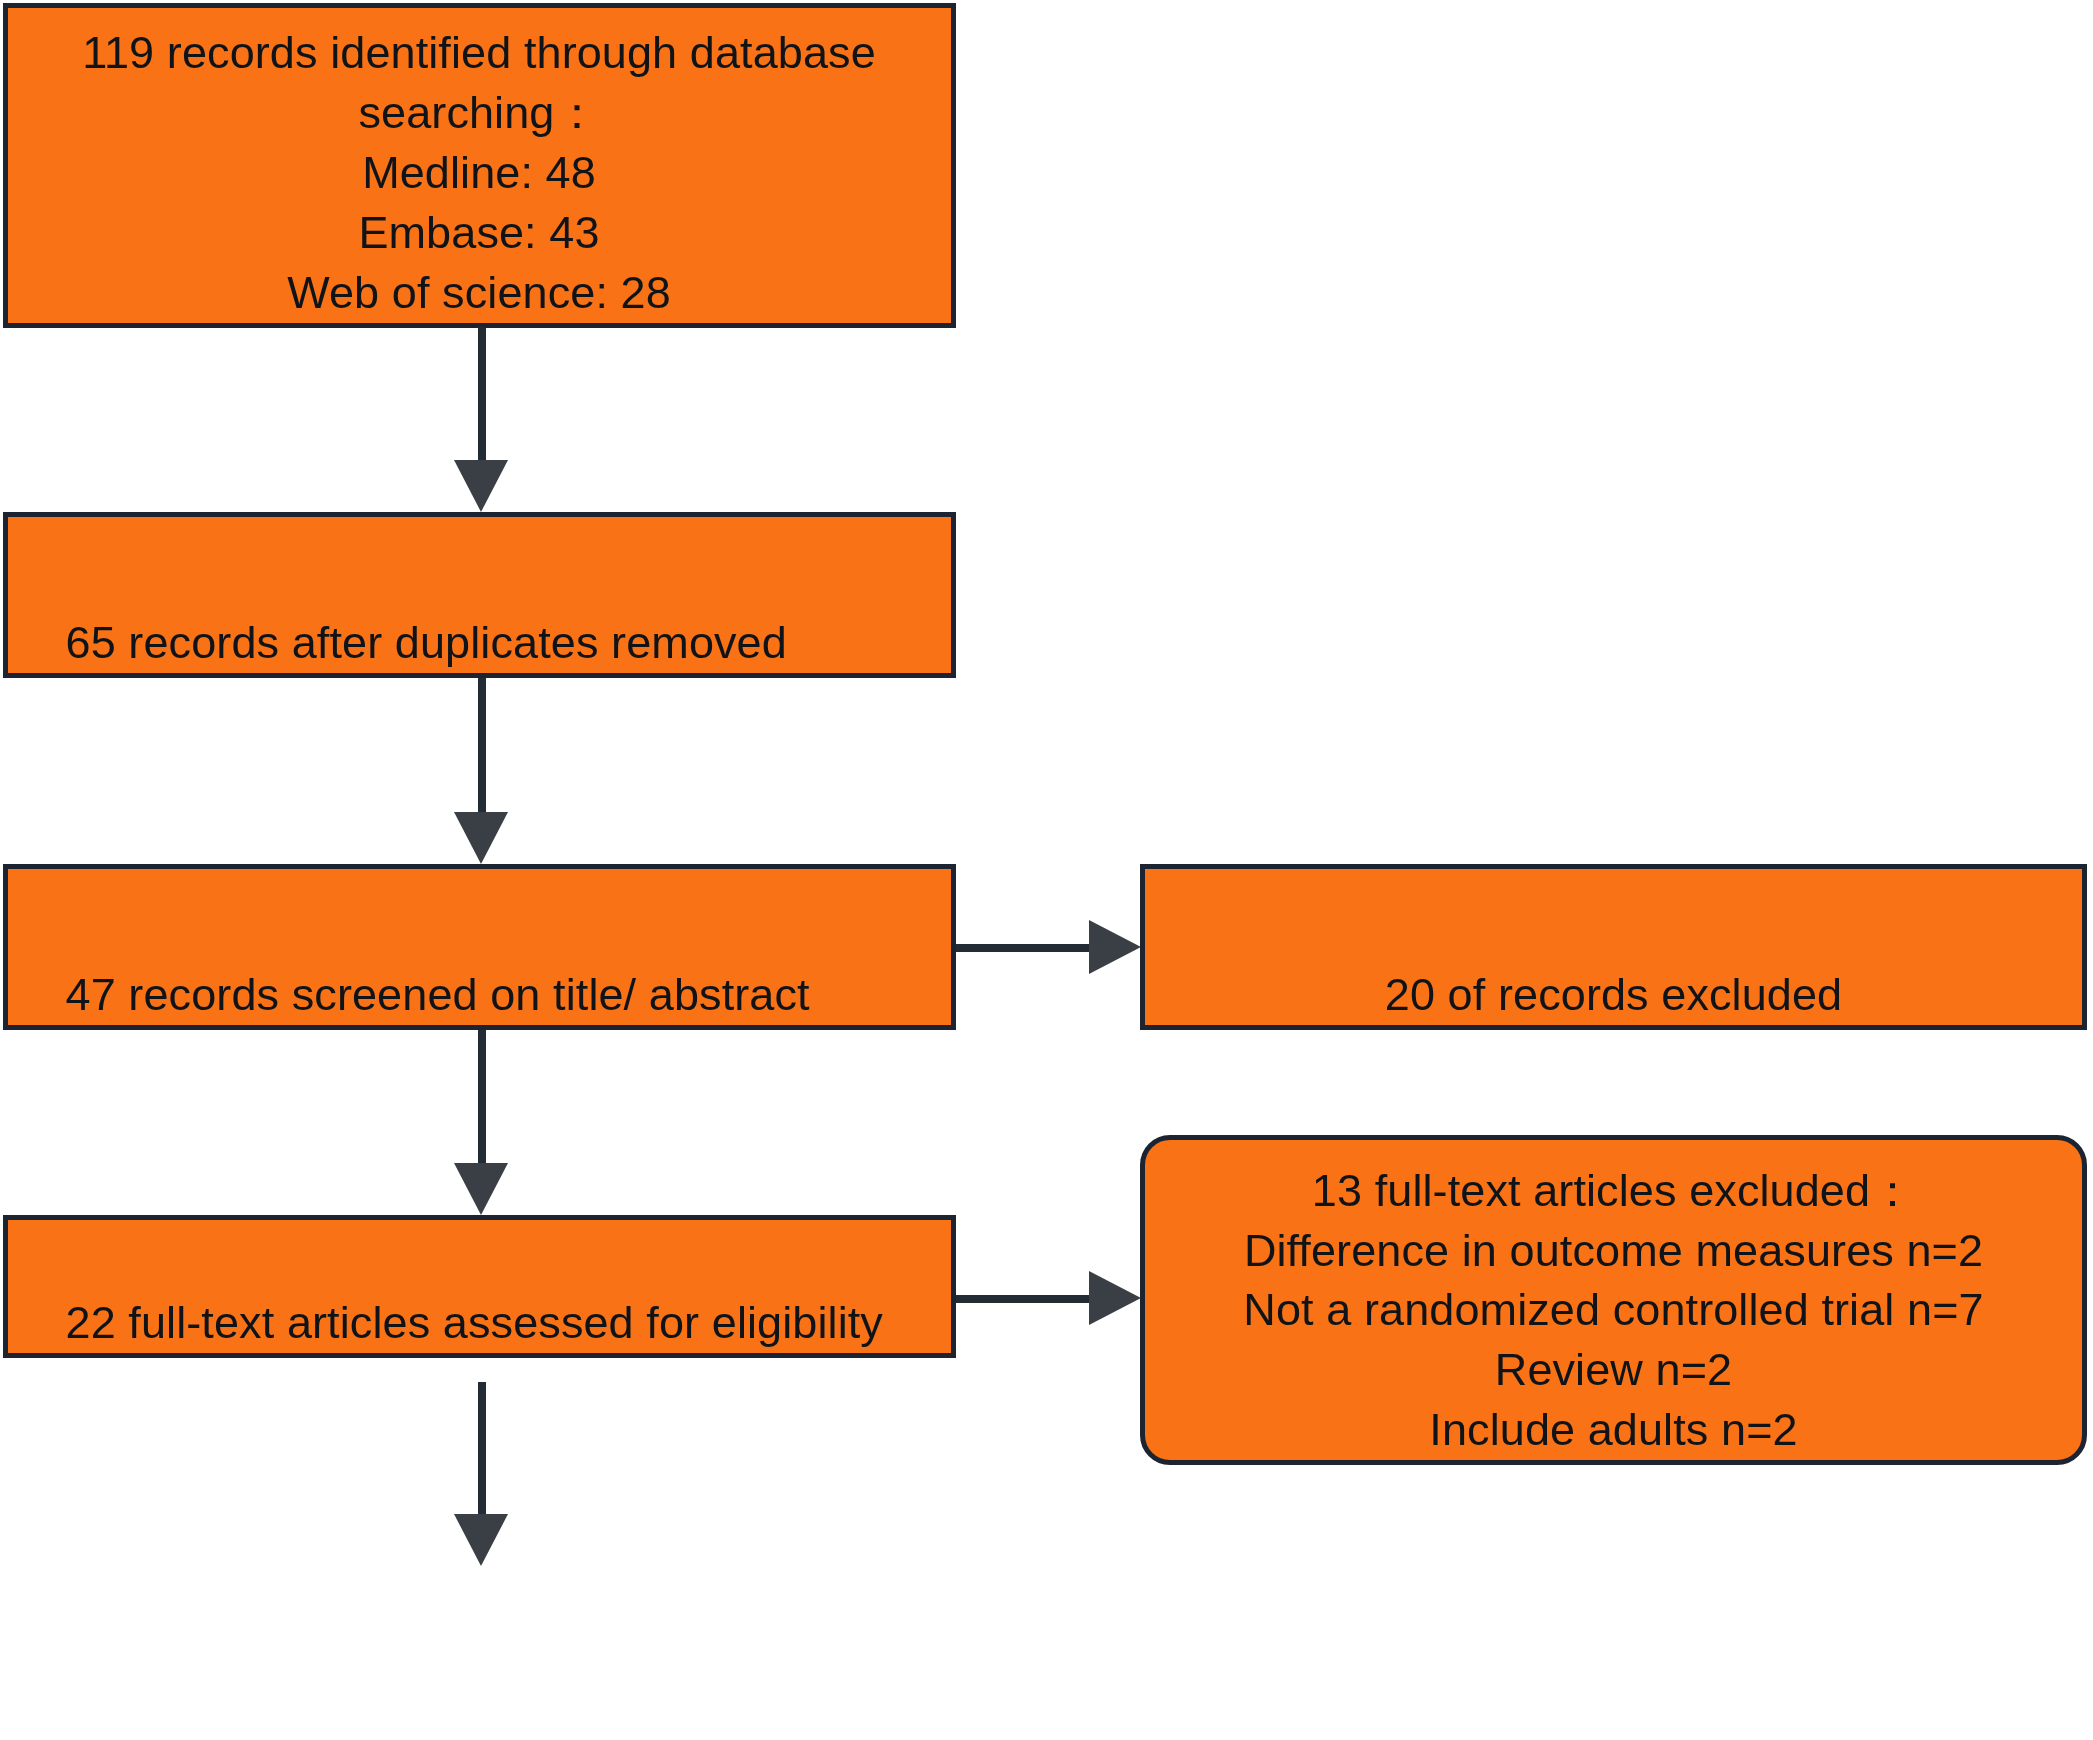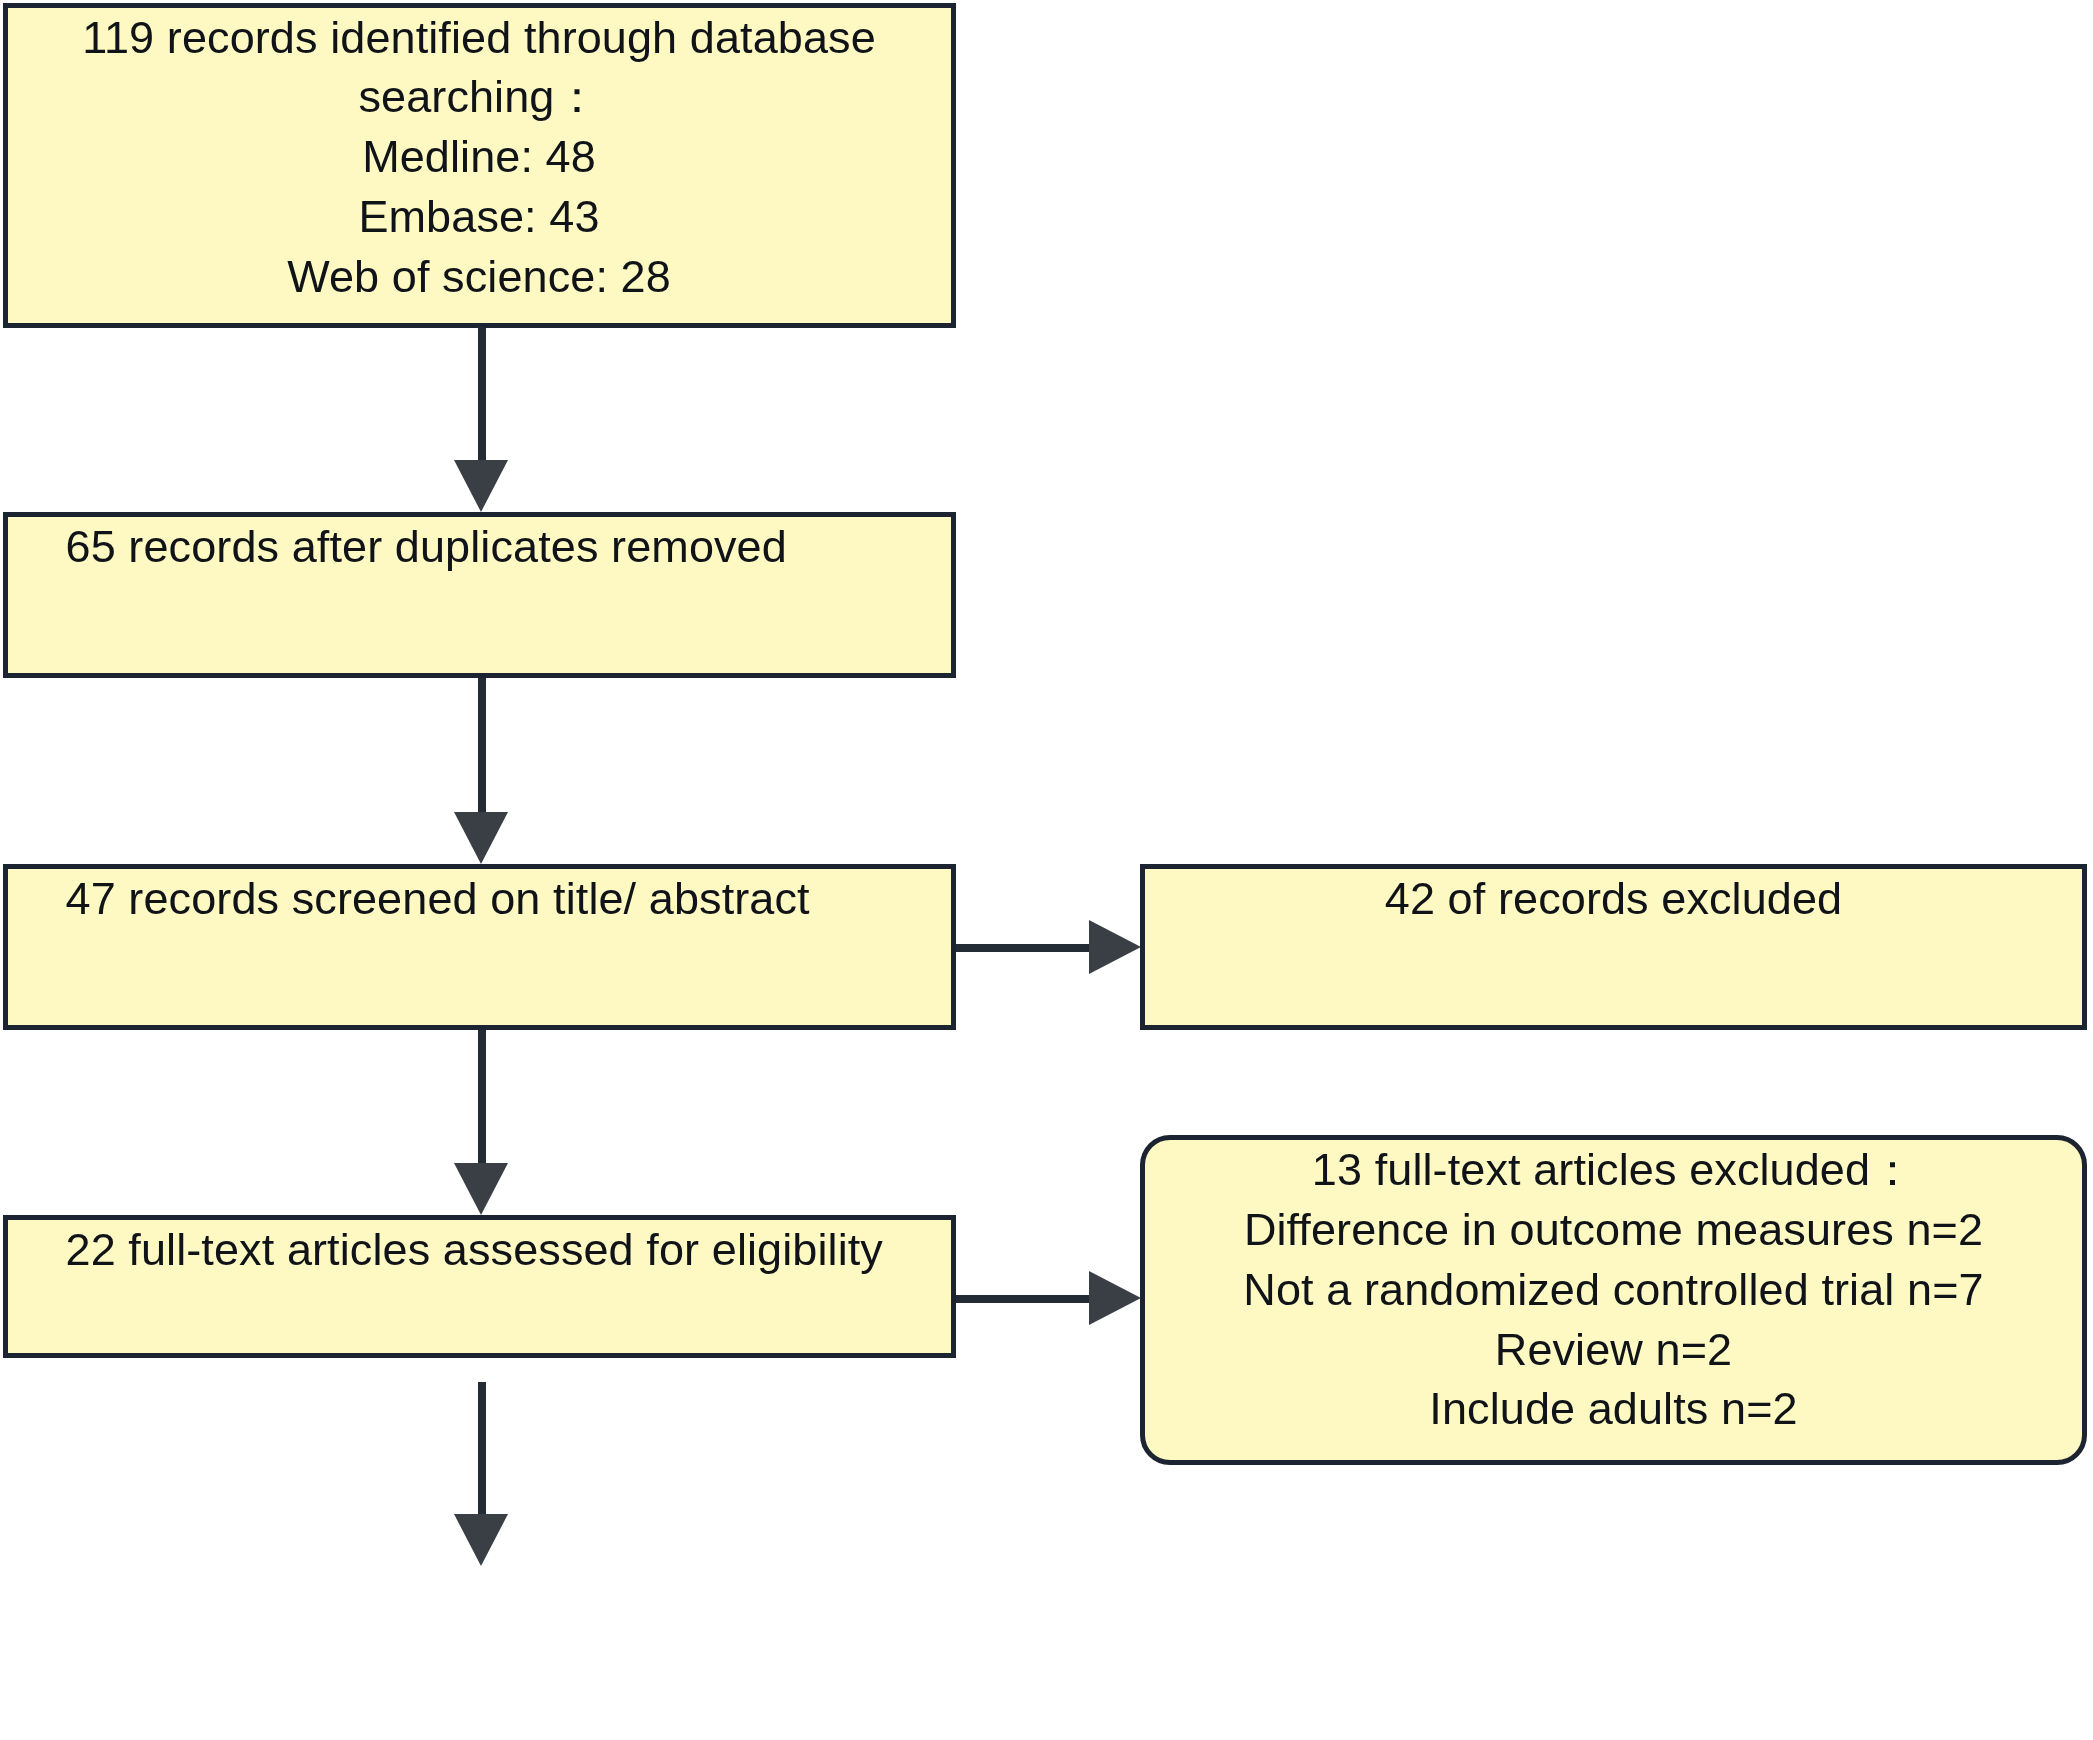--- a/index.html
+++ b/index.html
@@ -12,23 +12,23 @@
     width: 2094px;
     height: 1741px;
     background: #ffffff;
     font-family: "Liberation Sans", sans-serif;
     overflow: hidden;
   }
   .flow-box {
     position: absolute;
     box-sizing: border-box;
     border: 5.8px solid #1b2430;
-    background: #fef9c3;
+    background: #f97316;
     display: flex;
-    align-items: flex-start;
+    align-items: flex-end;
     justify-content: flex-start;
     overflow: hidden;
   }
   .flow-box.centered {
     justify-content: center;
   }
   .box-text {
     font-size: 45px;
     line-height: 1.33;
     color: #101418;
@@ -102,21 +102,21 @@
   <div class="arrow-down" style="left:454px; top:812px;"></div>
 
   <div class="flow-box" style="left:2.5px; top:864px; width:953px; height:166px;">
     <div class="box-text left">47 records screened on title/ abstract</div>
   </div>
 
   <div class="h-line" style="left:956px; top:944px; width:134px; height:7.5px;"></div>
   <div class="arrow-right" style="left:1089px; top:920px;"></div>
 
   <div class="flow-box centered" style="left:1140px; top:864px; width:947px; height:166px;">
-    <div class="box-text center">42 of records excluded</div>
+    <div class="box-text center">20 of records excluded</div>
   </div>
 
   <div class="v-line" style="left:478px; top:1030px; width:7.5px; height:134px;"></div>
   <div class="arrow-down" style="left:454px; top:1163px;"></div>
 
   <div class="flow-box" style="left:2.5px; top:1215px; width:953px; height:143px;">
     <div class="box-text left">22 full-text articles assessed for eligibility</div>
   </div>
 
   <div class="h-line" style="left:956px; top:1295px; width:134px; height:7.5px;"></div>

